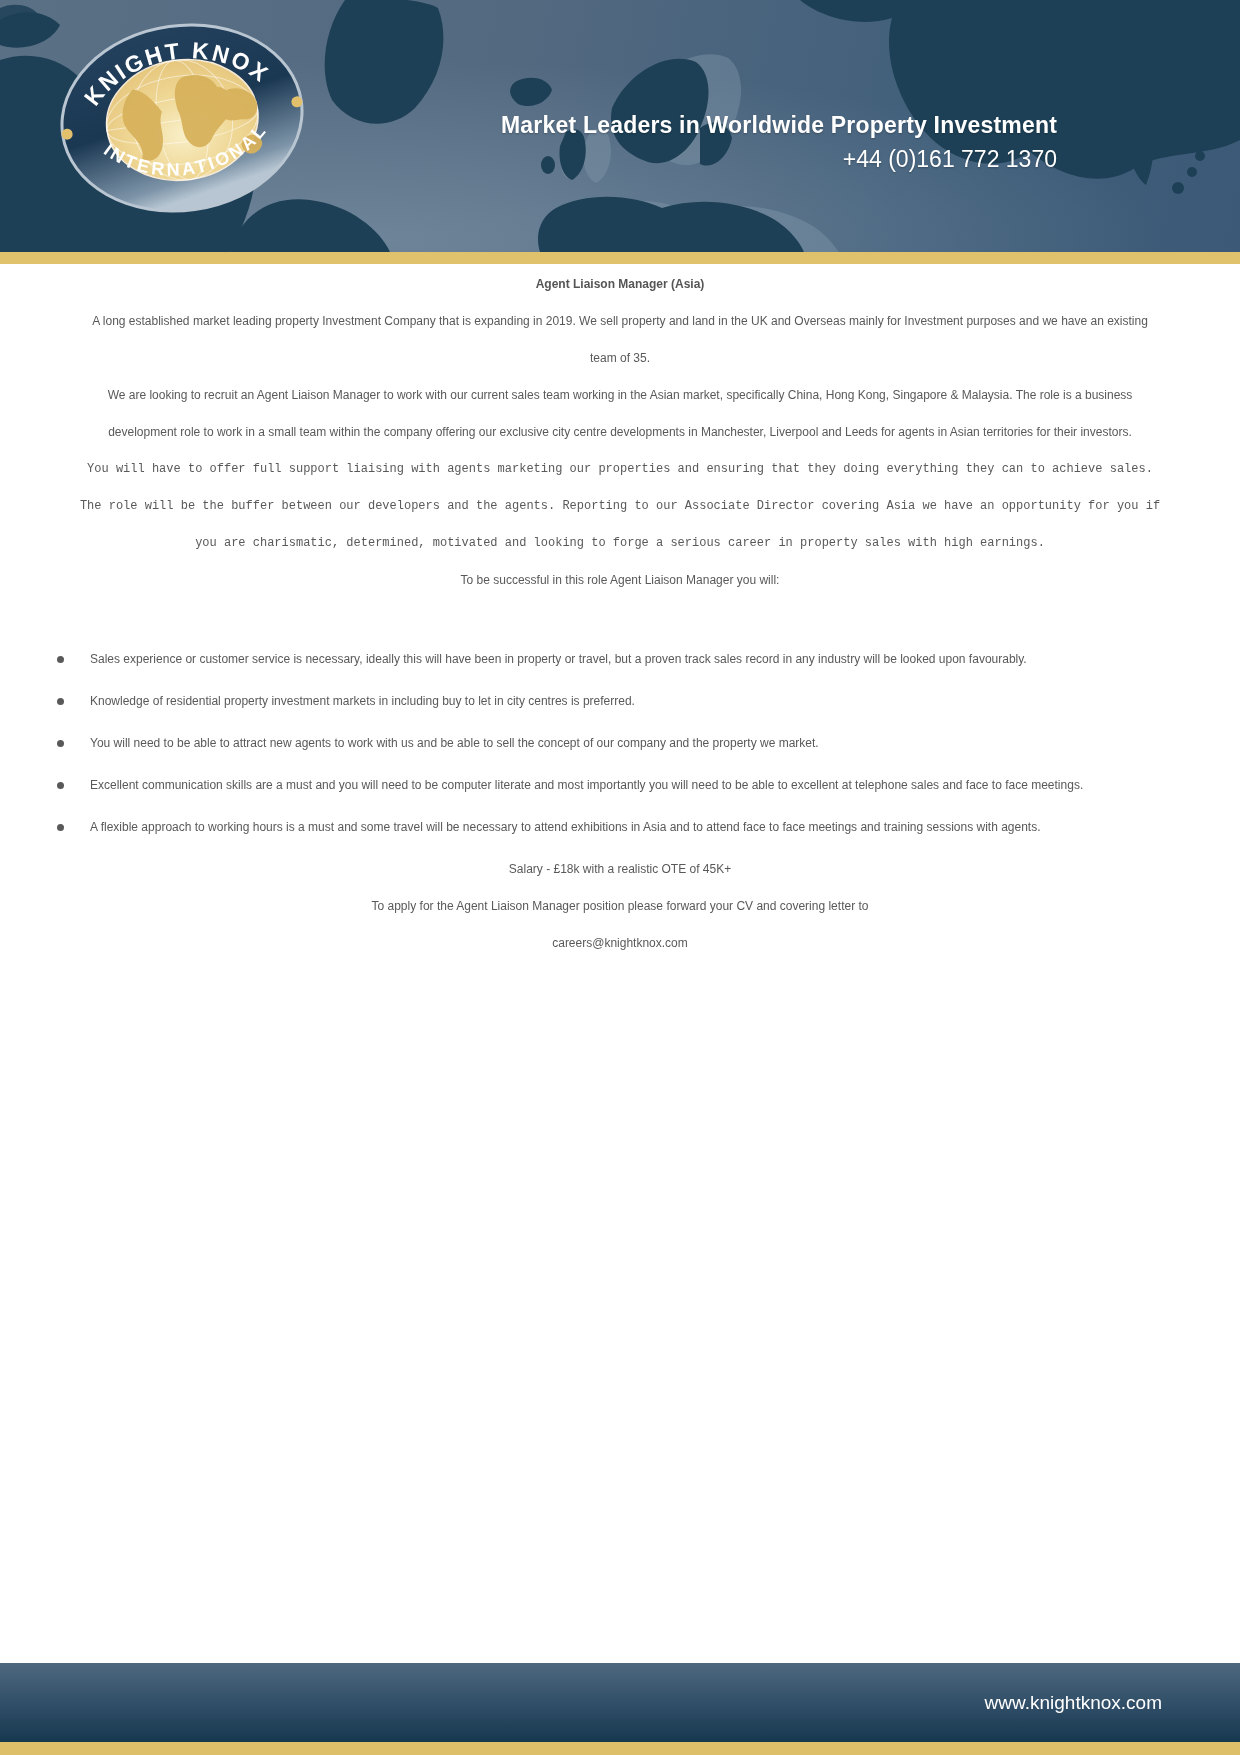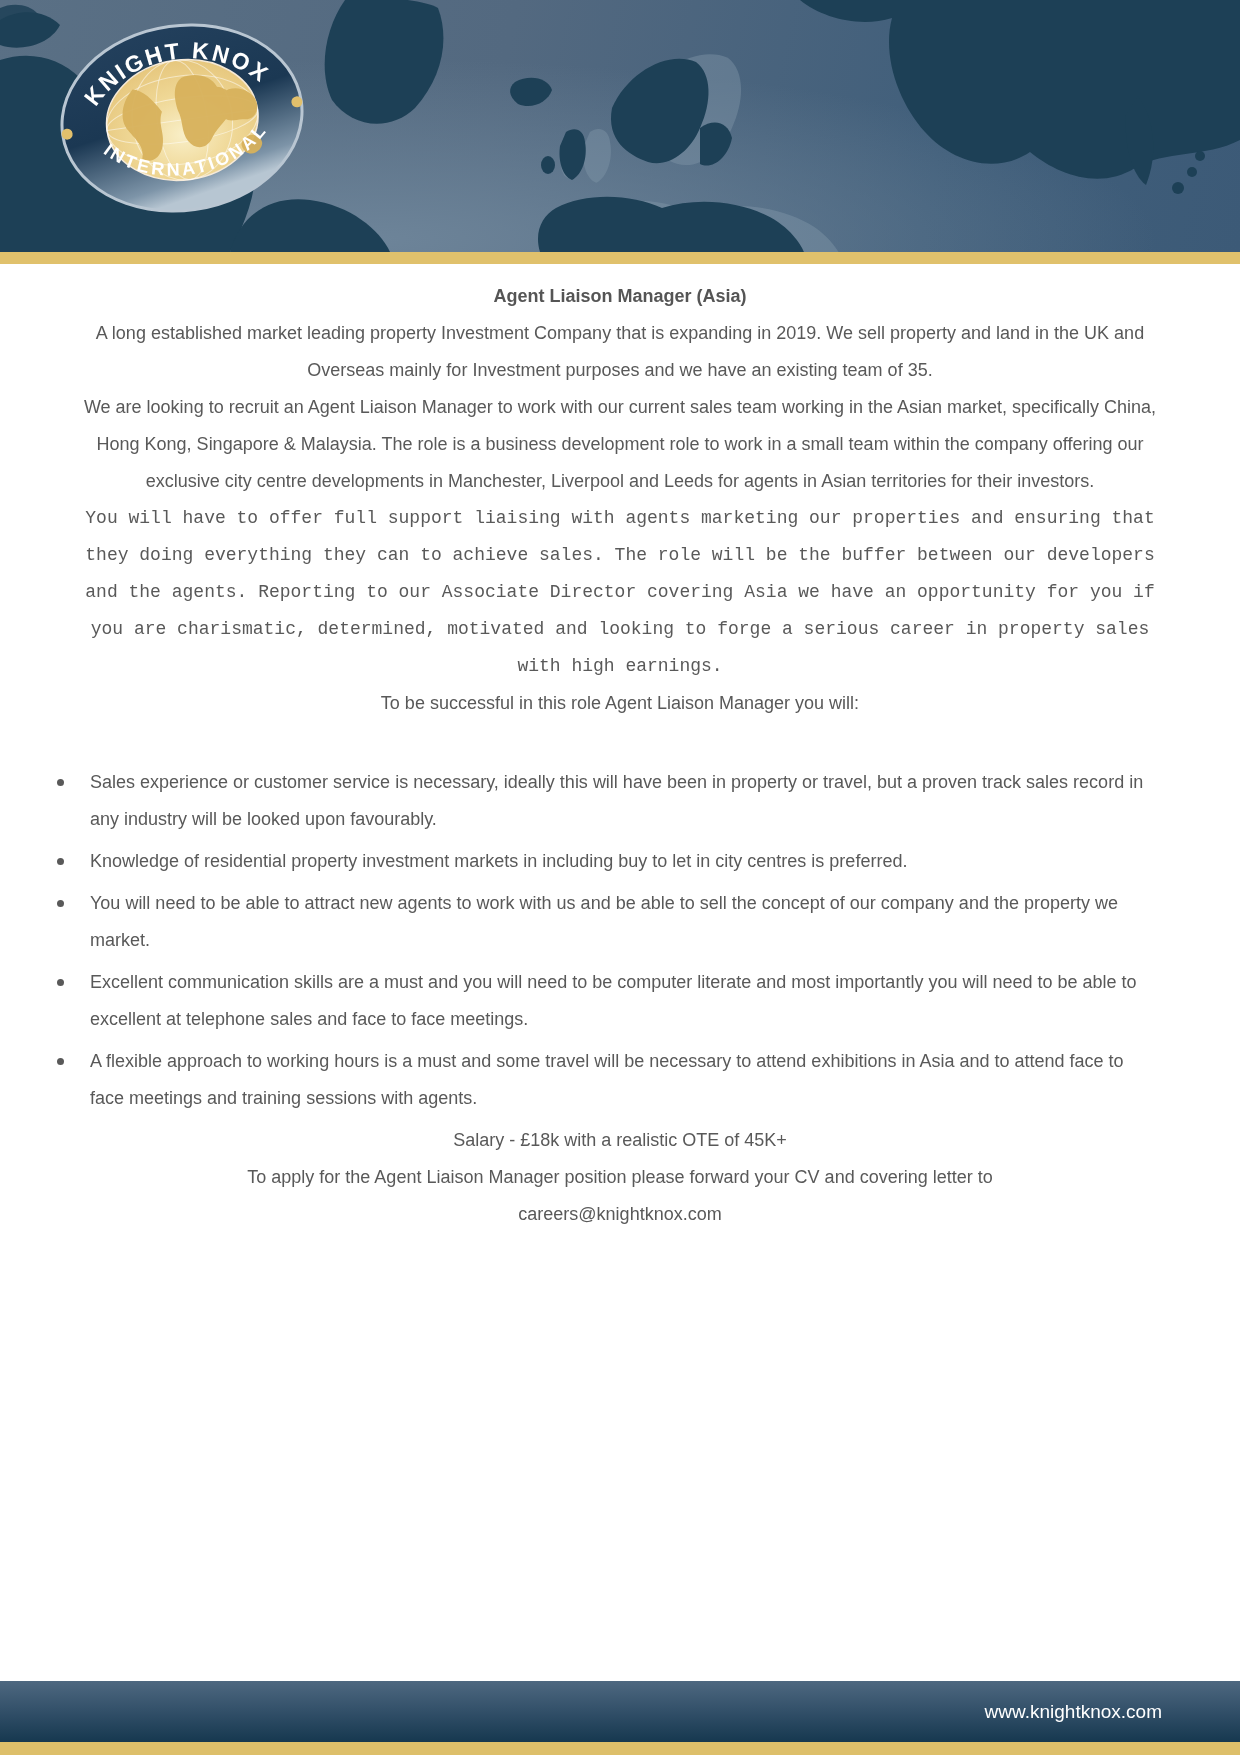--- a/index.html
+++ b/index.html
@@ -26,23 +26,23 @@
     position:absolute;right:183px;top:110px;
     text-align:right;color:#ffffff;
   }
   .tagline{font-size:23px;font-weight:bold;line-height:30px;letter-spacing:.2px;
     text-shadow:0 1px 2px rgba(0,0,0,.25);}
   .phone{font-size:23px;font-weight:normal;line-height:30px;margin-top:4px;
     text-shadow:0 1px 2px rgba(0,0,0,.25);}
   .gold-stripe{height:12px;background:#e0c16c;}
   
   .doc{
-    padding:14px 78px;
+    padding:2px 78px;
     color:#595959;
-    font-size:18px;
+    font-size:12px;
     line-height:37px;
   }
   .doc p{margin:0;text-align:center;}
   .job-title{margin-top:34px;font-weight:bold;text-align:center;color:#555;}
   .p1{margin-top:48px;}
   .p2{margin-top:38px;}
   .p3{margin-top:50px;font-family:Liberation Mono, monospace;}
   .b-heading{margin-top:50px;}
   ul.req{
     list-style:none;margin:42px 0 0 0;padding:0;
@@ -52,21 +52,21 @@
   ul.req li::before{
     content:"";position:absolute;left:-21px;top:15px;
     width:7px;height:7px;border-radius:50%;background:#595959;
   }
   .salary{margin-top:20px;}
   .apply{margin-top:44px;}
   .apply-email{display:block;text-align:center;color:#595959;text-decoration:none;}
   
   .footer{position:absolute;left:0;bottom:0;width:100%;}
   .footer-bar{
-    height:61px;
+    height:79px;
     background:linear-gradient(#4e6880 0%,#2f4d66 55%,#16384f 100%);
     display:flex;align-items:center;justify-content:flex-end;
     padding-right:78px;box-sizing:border-box;
   }
   .website{color:#ffffff;font-size:19px;text-decoration:none;}
   .footer-gold{height:13px;background:#ddbf6a;}
 </style>
 </head>
 <body>
 
@@ -149,20 +149,24 @@
           <text font-size="23" font-weight="bold" fill="#ffffff" letter-spacing="2.5" font-family="Liberation Sans, DejaVu Sans, sans-serif">
             <textPath href="#arcTop" startOffset="50%" text-anchor="middle">KNIGHT KNOX</textPath>
           </text>
           <text font-size="18" font-weight="bold" fill="#ffffff" letter-spacing="3" font-family="Liberation Sans, DejaVu Sans, sans-serif">
             <textPath href="#arcBottom" startOffset="50%" text-anchor="middle">INTERNATIONAL</textPath>
           </text>
         </g>
       </svg>
     </div>
 
+    <div class="header-text">
+      <div class="tagline">Market Leaders in Worldwide Property Investment</div>
+      <div class="phone">+44 (0)161 772 1370</div>
+    </div>
   </div>
   <div class="gold-stripe"></div>
 
   <div class="doc">
     <p class="job-title">Agent Liaison Manager (Asia)</p>
 
     <p class="p1">A long established market leading property Investment Company that is expanding in 2019. We sell property and land in the UK and Overseas mainly for Investment purposes and we have an existing team of 35.</p>
     <p class="p2">We are looking to recruit an Agent Liaison Manager to work with our current sales team working in the Asian market, specifically China, Hong Kong, Singapore &amp; Malaysia. The role is a business development role to work in a small team within the company offering our exclusive city centre developments in Manchester, Liverpool and Leeds for agents in Asian territories for their investors.</p>
     <p class="p3">You will have to offer full support liaising with agents marketing our properties and ensuring that they doing everything they can to achieve sales. The role will be the buffer between our developers and the agents. Reporting to our Associate Director covering Asia we have an opportunity for you if you are charismatic, determined, motivated and looking to forge a serious career in property sales with high earnings.</p>
 

